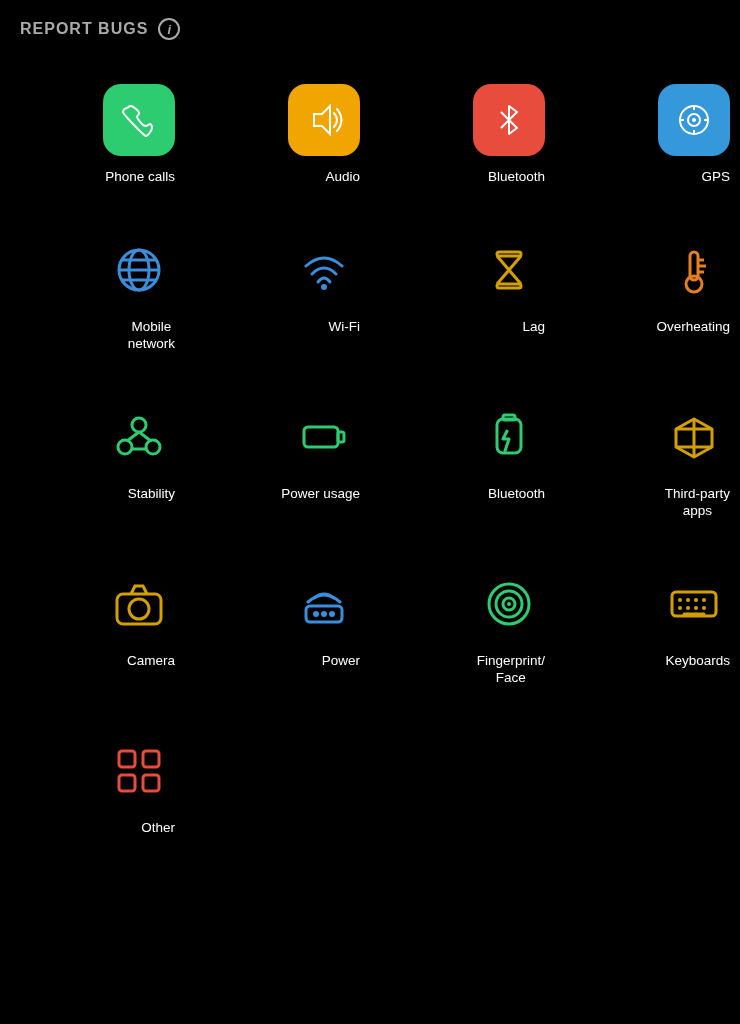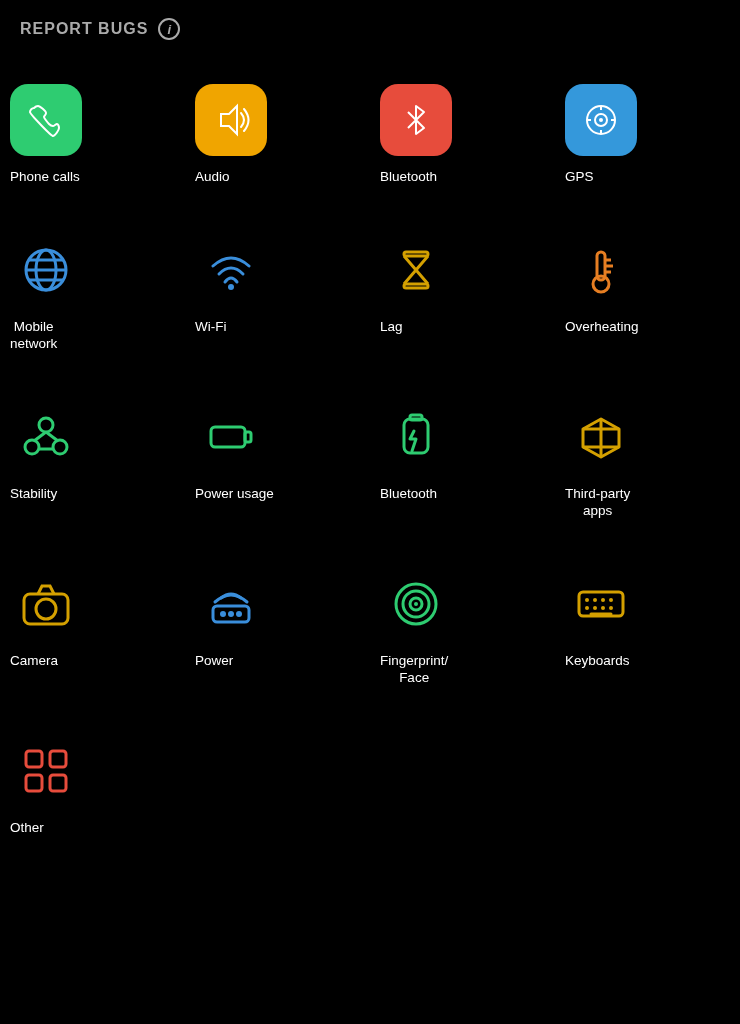--- a/index.html
+++ b/index.html
@@ -39,21 +39,21 @@
     }
     .grid {
       display: grid;
       grid-template-columns: repeat(4, 1fr);
       gap: 0;
       padding: 10px 0;
     }
     .grid-item {
       display: flex;
       flex-direction: column;
-      align-items: flex-start;
+      align-items: flex-end;
       justify-content: flex-start;
       padding: 24px 10px 24px 10px;
       cursor: pointer;
       gap: 12px;
     }
     .icon-wrapper {
       width: 72px;
       height: 72px;
       display: flex;
       align-items: center;

